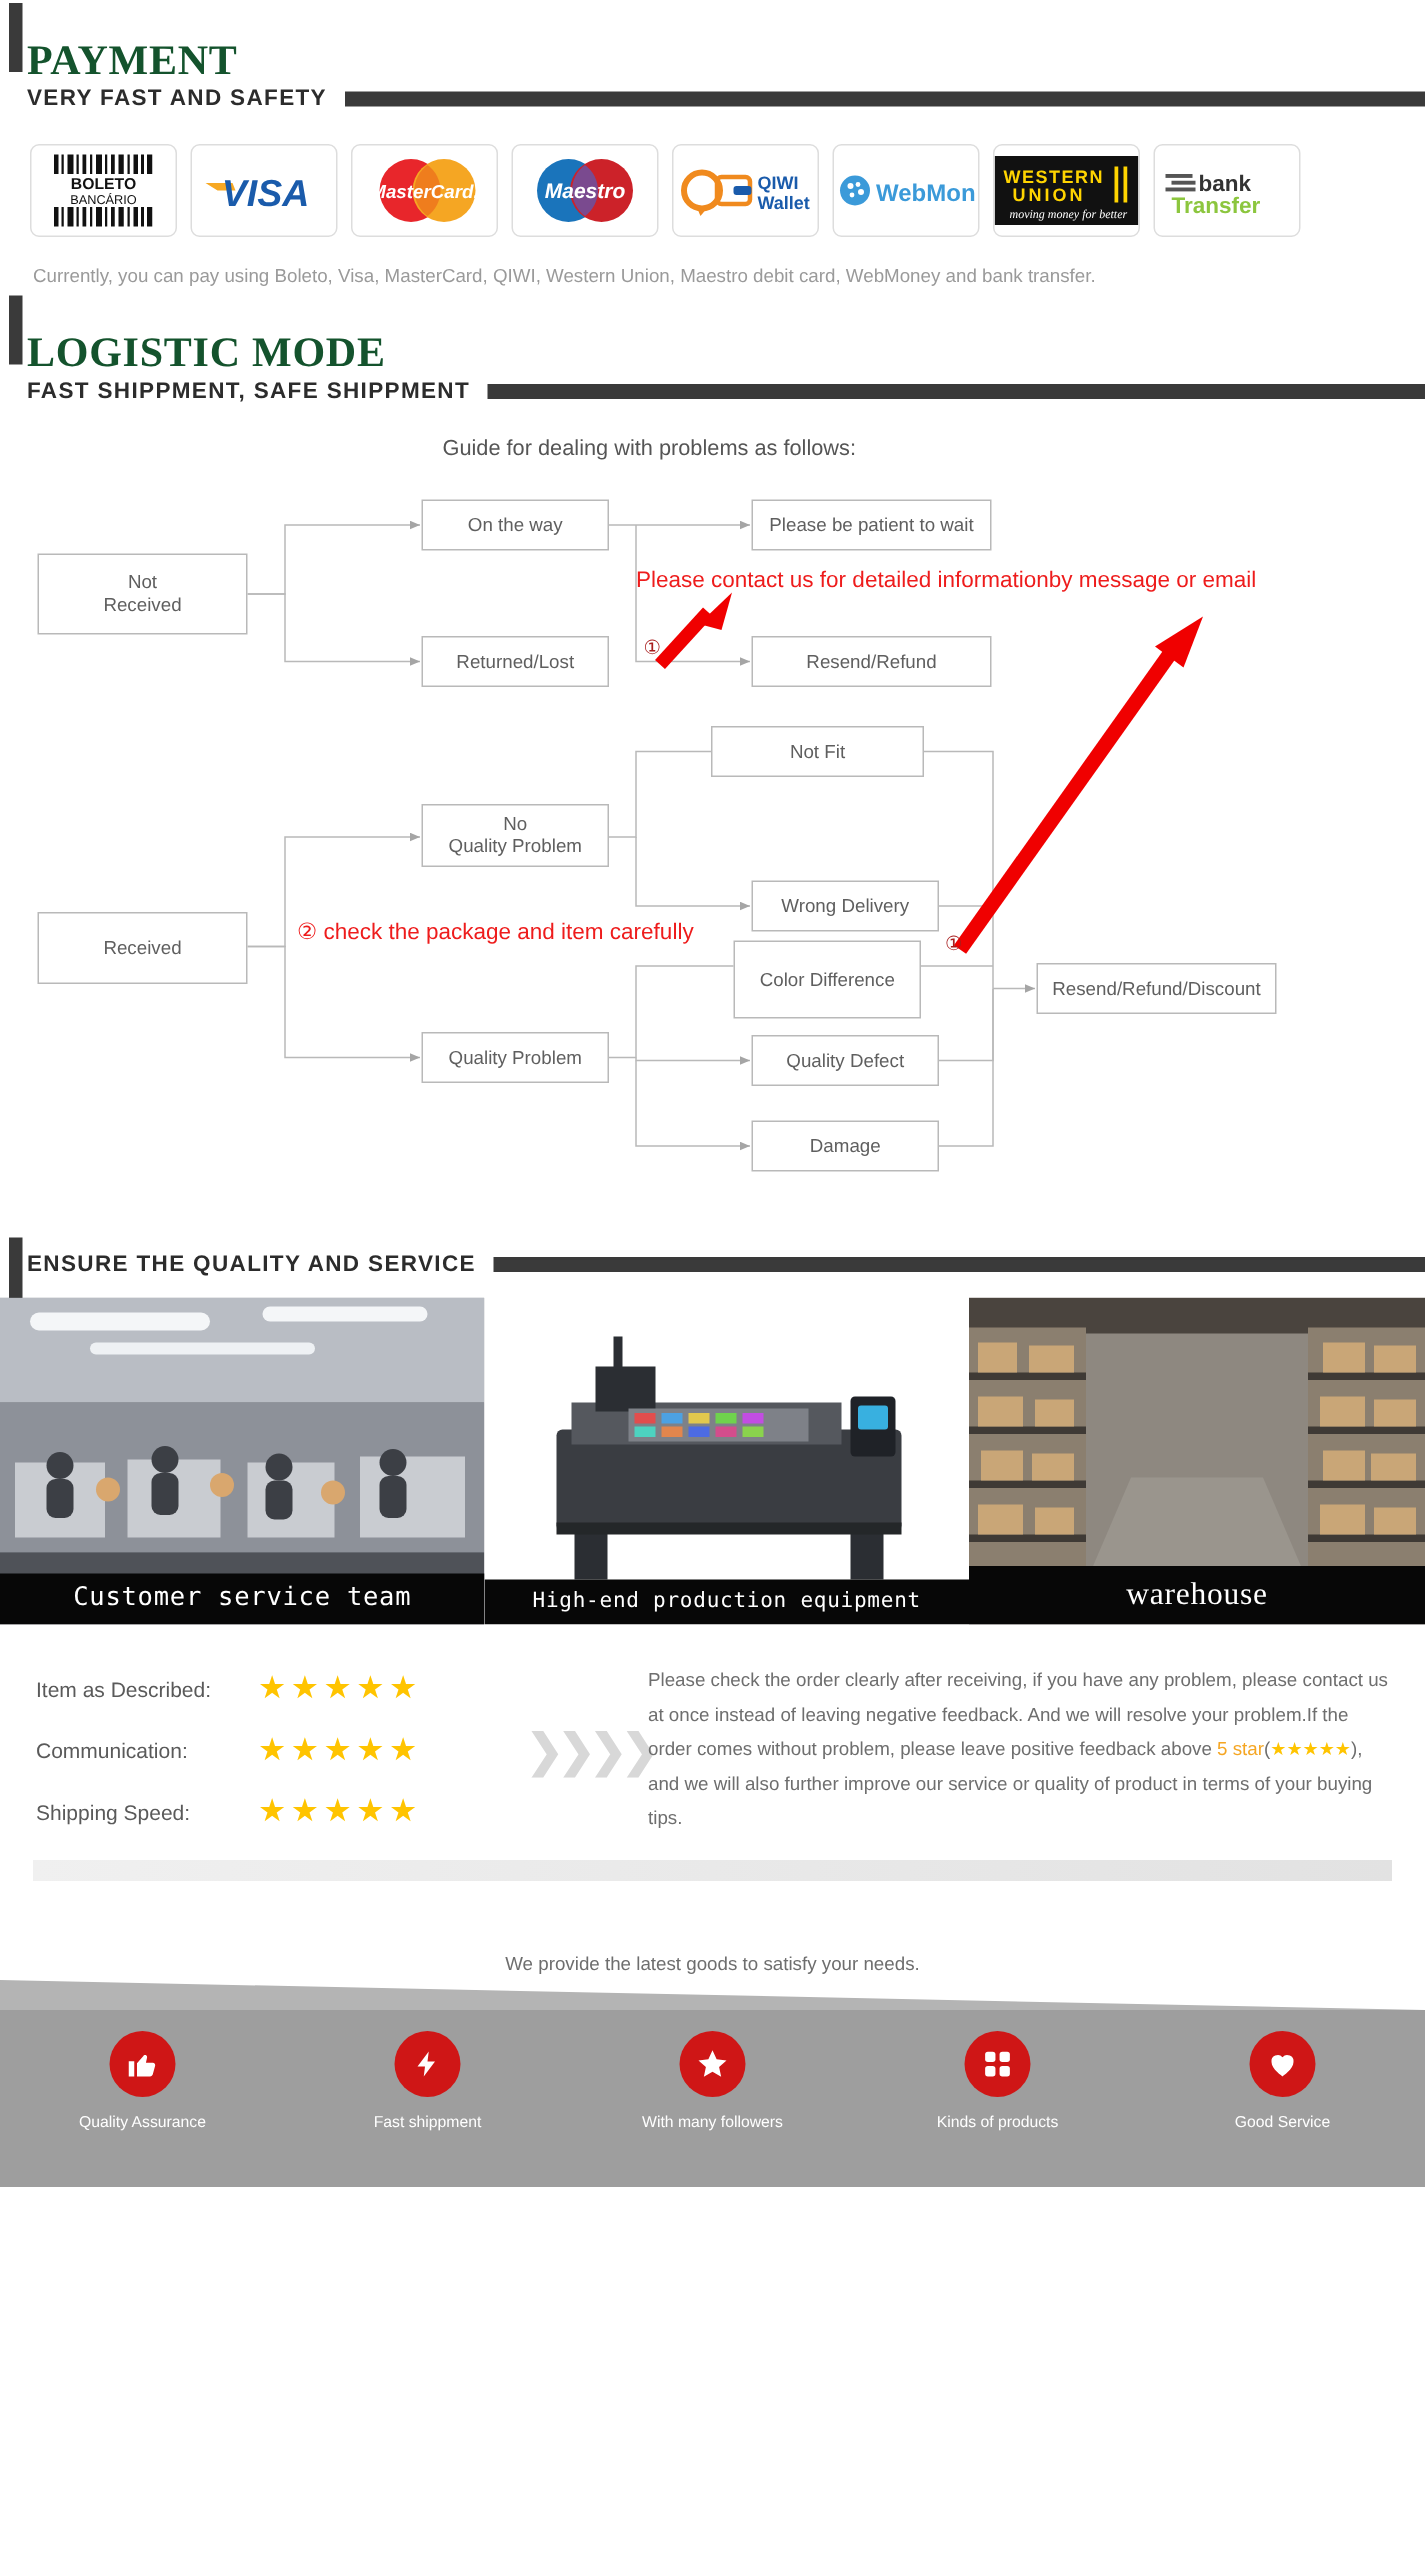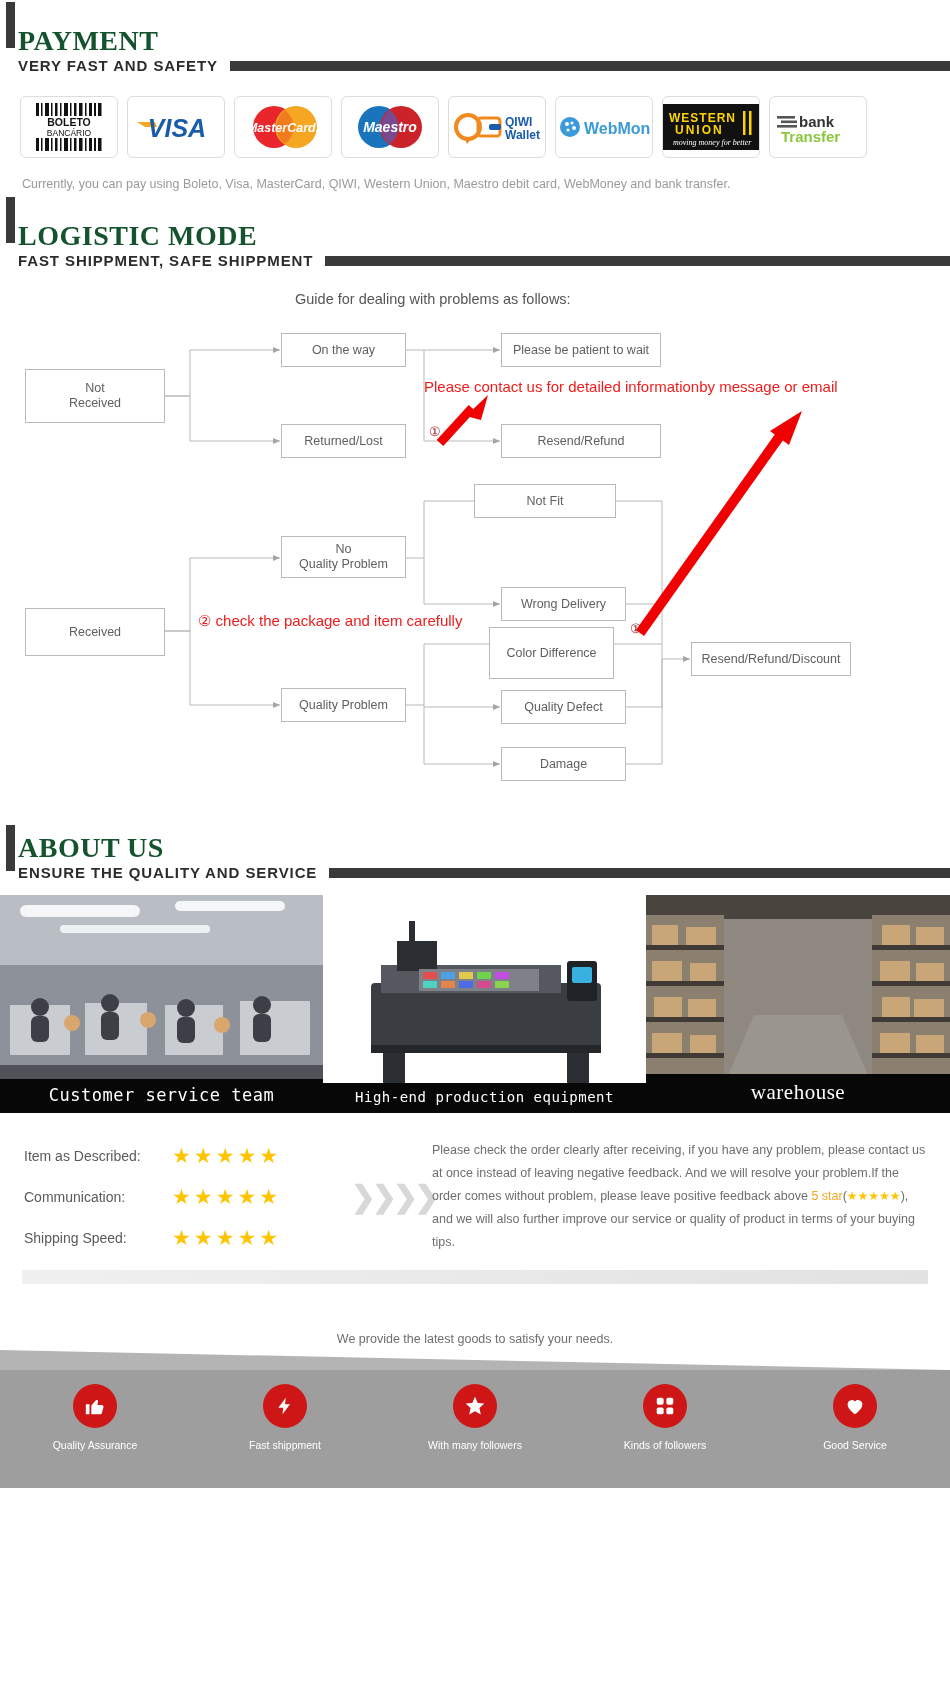--- a/index.html
+++ b/index.html
@@ -323,21 +323,20 @@
 
   <div class="red-note" style="left:198px; top:329px;">② check the package and item carefully</div>
 
   <div class="circ-num" style="left:429px; top:141px;">①</div>
 
   <div class="circ-num" style="left:630px; top:338px;">①</div>
 </div>
 
 <div style="padding-top:10px" class="sec-header">
   <div class="bar-left"></div>
-  <div class="sec-title">ABOUT US</div>
   <div class="sec-sub-row">
     <div class="sec-sub">ENSURE THE QUALITY AND SERVICE</div>
     <div class="sec-rule"></div>
   </div>
 </div>
 
 <div class="photo-row" style="margin-top:14px">
   <div class="photo p1">
     <svg width="323" height="218" viewBox="0 0 323 218">
       <rect width="323" height="218" fill="#6e727a"></rect>
@@ -500,21 +499,21 @@
     </div>
     <div class="feat">
       <div class="feat-icon">
         <svg width="22" height="22" viewBox="0 0 24 24" fill="#fff">
             <rect x="3" y="3" width="7.5" height="7.5" rx="2"></rect>
             <rect x="13.5" y="3" width="7.5" height="7.5" rx="2"></rect>
             <rect x="3" y="13.5" width="7.5" height="7.5" rx="2"></rect>
             <rect x="13.5" y="13.5" width="7.5" height="7.5" rx="2"></rect>
           </svg>
       </div>
-      <div class="feat-label">Kinds of followers</div>
+      <div class="feat-label">Kinds of products</div>
     </div>
     <div class="feat">
       <div class="feat-icon">
         <svg width="22" height="22" viewBox="0 0 24 24" fill="#fff">
             <path d="M12 21s-8-5.2-8-10.4A4.6 4.6 0 0 1 12 7a4.6 4.6 0 0 1 8 3.6C20 15.8 12 21 12 21z"></path>
           </svg>
       </div>
       <div class="feat-label">Good Service</div>
     </div>
   </div>

